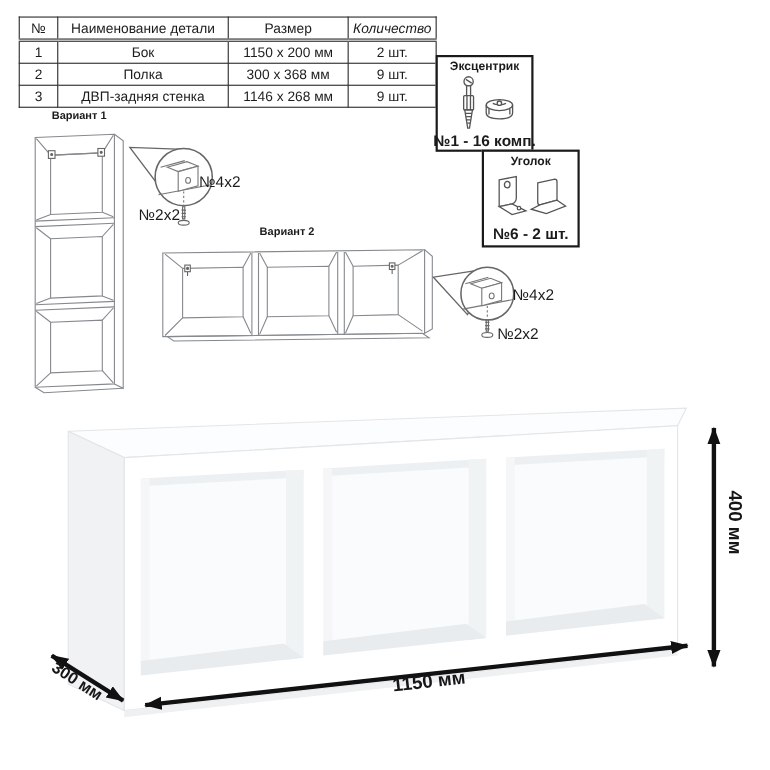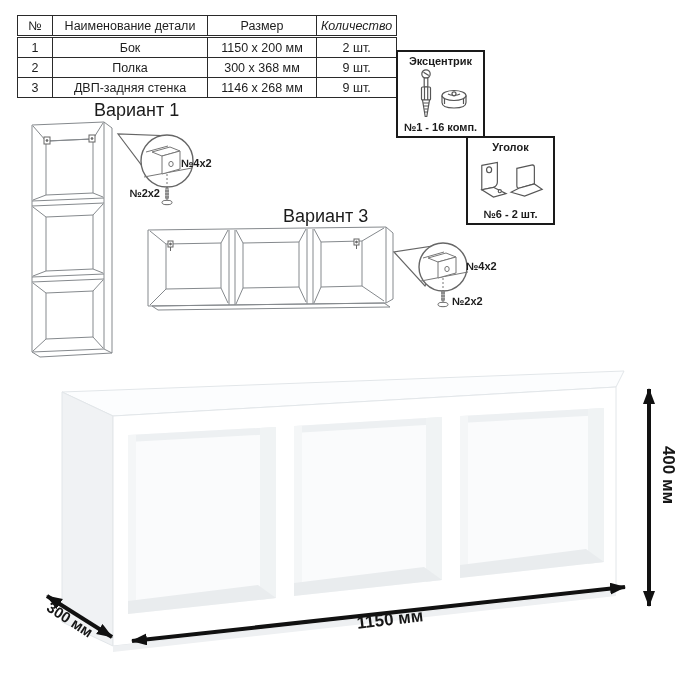--- a/index.html
+++ b/index.html
@@ -9,35 +9,35 @@
   table.parts{position:absolute;left:17px;top:15px;border-collapse:collapse;
               font-size:12.5px;color:#1d1d1d;}
   table.parts th,table.parts td{border:1px solid #2a2a2a;height:19px;padding:0 4px;
               text-align:center;font-weight:normal;white-space:nowrap;}
   table.parts thead th{border-bottom:3px double #2a2a2a;}
   .col-num{width:26px;} .col-name{width:146px;} .col-size{width:100px;} .col-qty{width:62px;font-style:italic;}
   td.cell-name{text-align:left;padding-left:6px;}
   
   .hw-row{position:absolute;display:flex;flex-direction:column;}
   .hw-row1{left:396px;top:50px;}
-  .hw-row2{left:466px;top:136px;}
+  .hw-row2{left:438px;top:136px;}
   .hw-cell{box-sizing:border-box;width:89px;height:88px;border:2px solid #1a1a1a;
            background:#fff;display:flex;flex-direction:column;align-items:center;
            padding:3px 1px 3px 1px;}
   .hw-row2 .hw-cell{height:89px;}
   .hw-cell + .hw-cell{margin-left:-2px;}
   .hw-title{font-weight:bold;font-size:11px;line-height:1.15;text-align:center;}
   .hw-title span{display:block;}
   .hw-title span:empty{display:none;}
   .hw-icon{flex:1;display:flex;align-items:center;justify-content:center;}
-  .hw-label{font-weight:bold;font-size:11px;white-space:nowrap;}
+  .hw-label{font-weight:bold;font-size:14px;white-space:nowrap;}
   
   .lbl{position:absolute;white-space:nowrap;}
-  .variant-title{font-weight:normal;font-size:18px;margin-left:47px;}
-  .callout-lbl{font-weight:bold;font-size:11px;}
+  .variant-title{font-weight:bold;font-size:10px;}
+  .callout-lbl{font-weight:normal;font-size:14px;}
   .dim-lbl{font-weight:bold;font-size:17px;color:#161616;}
   #lbl-v1-title{left:47px;top:100px;}
   #lbl-v2-title{left:236px;top:206px;}
   #lbl-v1-bracket{left:181px;top:157px;}
   #lbl-v1-screw{left:126px;top:187px;width:34px;text-align:right;}
   #lbl-v2-bracket{left:466px;top:260px;}
   #lbl-v2-screw{left:452px;top:295px;}
   #lbl-dim-width{left:325px;top:610px;width:130px;text-align:center;
                  transform:rotate(-6.5deg);}
   #lbl-dim-height{left:678px;top:430px;width:90px;text-align:center;
@@ -257,21 +257,21 @@
           <path d="M44,9 L60,5.5 Q62,5.5 62,8 L62,25 L46,29.5 Q44,29.5 44,27 Z"></path>
           <path d="M38,33.5 L46,29.5 L62,25 L70,30.5 L52,37.5 Z"></path>
         </svg>
       </div>
       <div class="hw-label">№6 - 2 шт.</div>
     </div>
 
   </div>
 
   <span id="lbl-v1-title" class="lbl variant-title">Вариант 1</span>
-  <span id="lbl-v2-title" class="lbl variant-title">Вариант 3</span>
+  <span id="lbl-v2-title" class="lbl variant-title">Вариант 2</span>
   <span id="lbl-v1-bracket" class="lbl callout-lbl">№4x2</span>
   <span id="lbl-v1-screw" class="lbl callout-lbl">№2x2</span>
   <span id="lbl-v2-bracket" class="lbl callout-lbl">№4x2</span>
   <span id="lbl-v2-screw" class="lbl callout-lbl">№2x2</span>
   <span id="lbl-dim-width" class="lbl dim-lbl">1150 мм</span>
   <span id="lbl-dim-height" class="lbl dim-lbl">400 мм</span>
   <span id="lbl-dim-depth" class="lbl dim-lbl">300 мм</span>
 
 </div>
 

